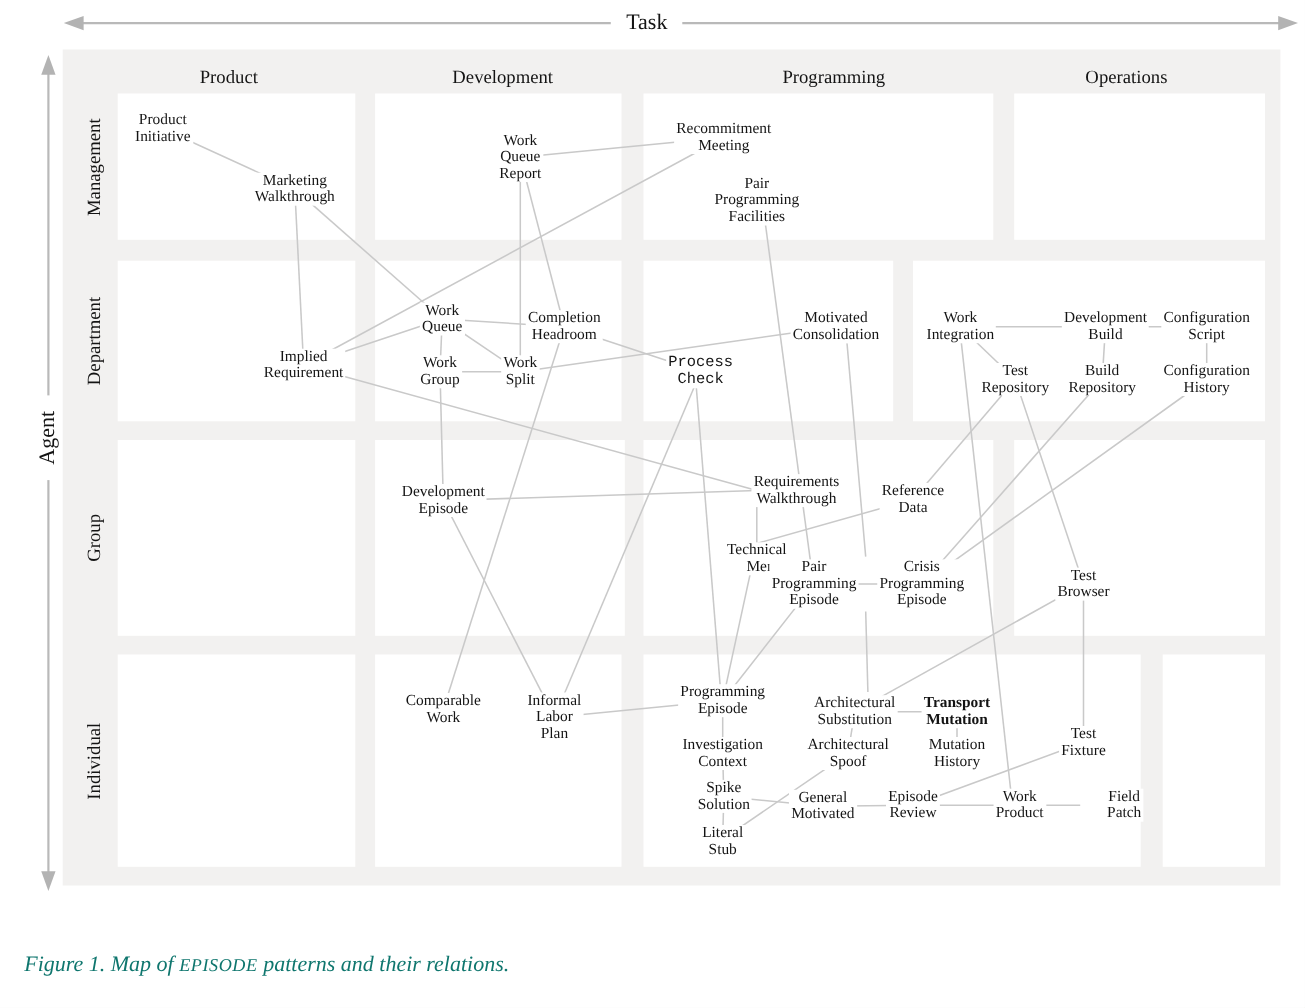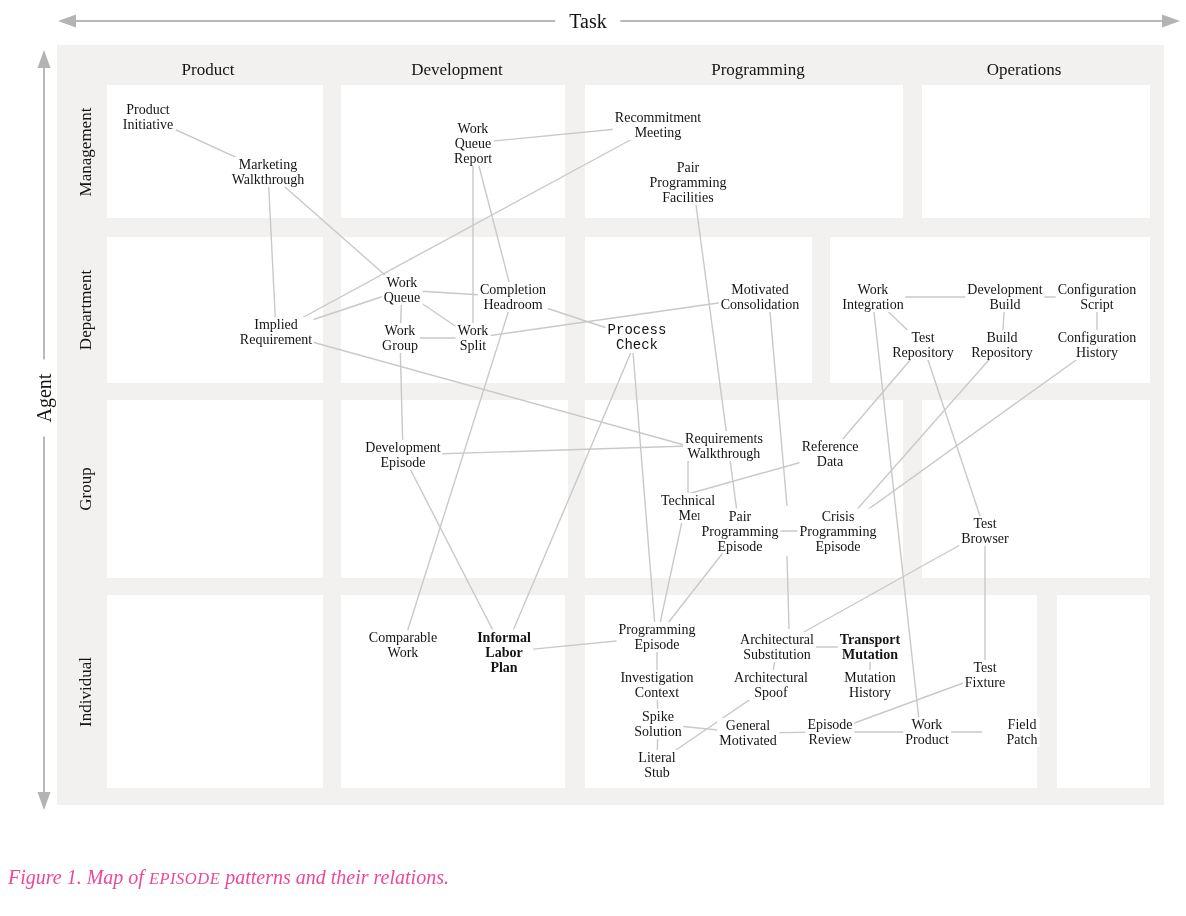--- a/index.html
+++ b/index.html
@@ -10,21 +10,21 @@
   #edge-svg, #axis-svg{position:absolute;left:0;top:0;pointer-events:none;}
   .node{position:absolute;transform:translate(-50%,-50%);background:#ffffff;
         font-size:14px;line-height:15px;color:#141414;text-align:center;
         white-space:pre-line;padding:0 2px;}
   .colhead{position:absolute;transform:translateX(-50%);font-size:17px;color:#141414;white-space:nowrap;}
   .rowlabel{position:absolute;transform:translate(-50%,-50%) rotate(-90deg);
             font-size:17px;color:#141414;white-space:nowrap;}
   .axislabel{position:absolute;transform:translate(-50%,-50%);font-size:20px;color:#141414;
              background:#ffffff;padding:0 14px;white-space:nowrap;}
   .axislabel.vert{transform:translate(-50%,-50%) rotate(-90deg);}
-  #caption{position:absolute;left:8px;top:866px;font-style:italic;font-size:20px;color:#ec4899;}
+  #caption{position:absolute;left:22px;top:866px;font-style:italic;font-size:20px;color:#0f766e;}
   #caption .sc{font-size:16.5px;letter-spacing:.5px;}
 </style>
 </head>
 <body>
 
 <div id="stage">
 
   <div id="grid-bg" style="left:57px;top:45px;width:1107px;height:760px;"></div>
 
   <div id="cells">
@@ -175,21 +175,21 @@
       <div class="node" style="left: 740px; top: 531px;">Pair
 Programming
 Episode</div>
       <div class="node" style="left: 838px; top: 531px;">Crisis
 Programming
 Episode</div>
       <div class="node" style="left: 985px; top: 531px;">Test
 Browser</div>
       <div class="node" style="left: 403px; top: 645px;">Comparable
 Work</div>
-      <div class="node" style="left: 504px; top: 652px; font-weight: bold;">Informal
+      <div class="node" style="left: 504px; top: 652px;">Informal
 Labor
 Plan</div>
       <div class="node" style="left: 657px; top: 637px;">Programming
 Episode</div>
       <div class="node" style="left: 657px; top: 685px;">Investigation
 Context</div>
       <div class="node" style="left: 658px; top: 724px;">Spike
 Solution</div>
       <div class="node" style="left: 657px; top: 765px;">Literal
 Stub</div>

